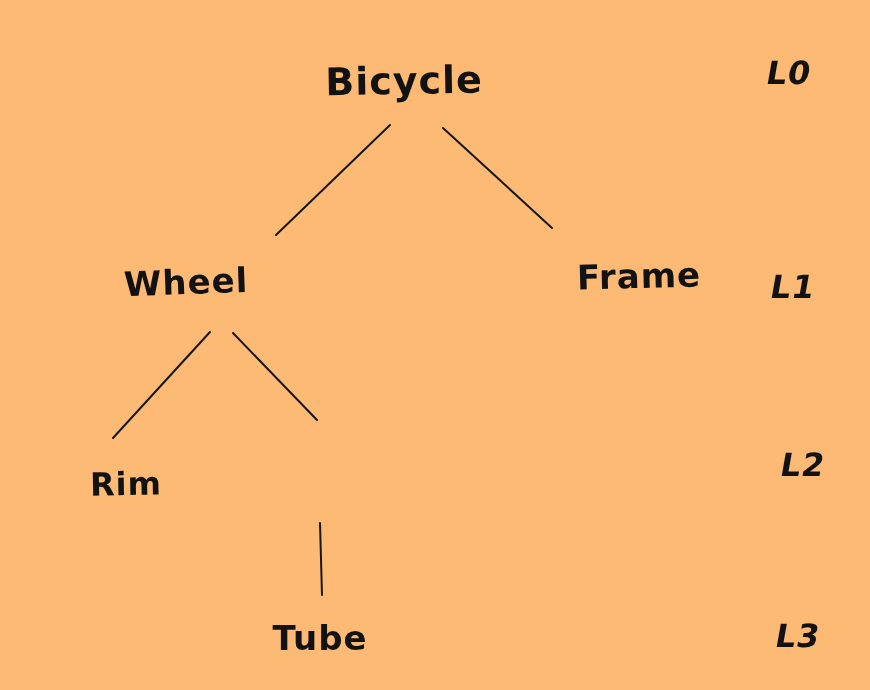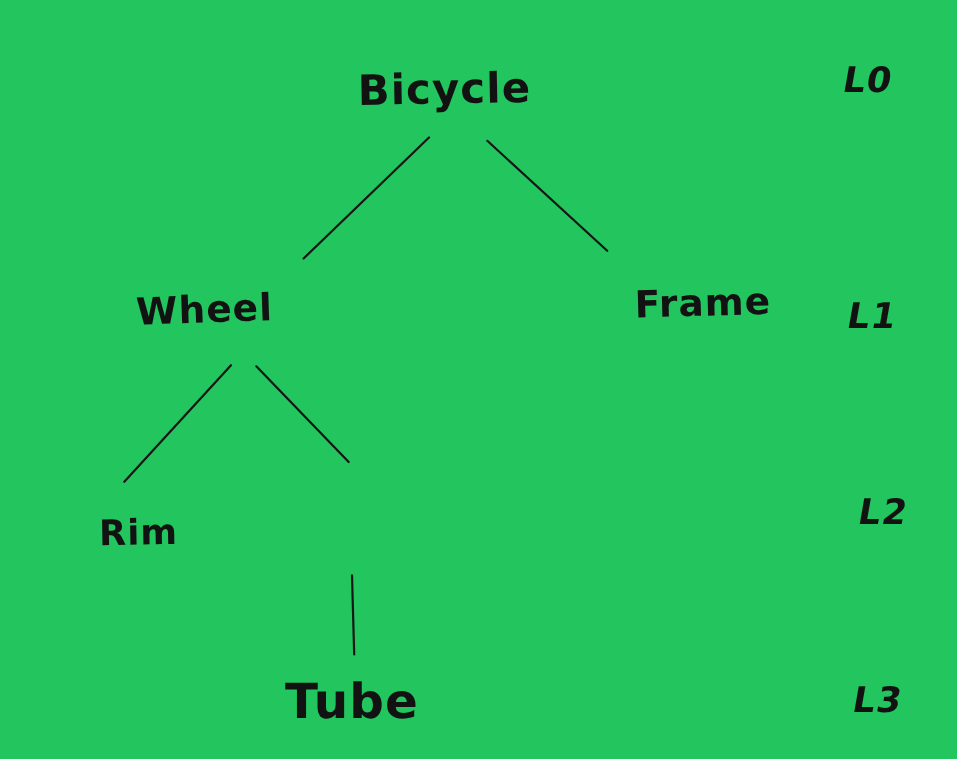--- a/index.html
+++ b/index.html
@@ -4,21 +4,21 @@
 <style>
   html, body {
     margin: 0;
     padding: 0;
     background: #ffffff;
   }
   .stage {
     position: relative;
     width: 870px;
     height: 690px;
-    background: #22c55e;
+    background: #fdba74;
     overflow: hidden;
     font-family: "DejaVu Sans", sans-serif;
   }
   .edges-svg {
     position: absolute;
     left: 0;
     top: 0;
     width: 870px;
     height: 690px;
   }
@@ -43,21 +43,21 @@
     font-size: 32px;
     white-space: nowrap;
     letter-spacing: 1px;
   }
   
   .n-bicycle { left: 404px; top: 81px;  font-size: 38px; transform: translate(-50%,-50%) rotate(-1deg); }
   .n-wheel   { left: 186px; top: 282px; font-size: 34px; transform: translate(-50%,-50%) rotate(-2deg); }
   .n-frame   { left: 639px; top: 276px; font-size: 34px; transform: translate(-50%,-50%) rotate(-1.5deg); }
   .n-rim     { left: 126px; top: 484px; font-size: 32px; transform: translate(-50%,-50%) rotate(-1deg); }
   .n-tire    { left: 324px; top: 485px; font-size: 32px; transform: translate(-50%,-50%) rotate(0.5deg); }
-  .n-tube    { left: 320px; top: 638px; font-size: 44px; transform: translate(-50%,-50%) rotate(0deg); }
+  .n-tube    { left: 320px; top: 638px; font-size: 34px; transform: translate(-50%,-50%) rotate(0deg); }
   
   .l-l0 { left: 789px; top: 73px; }
   .l-l1 { left: 793px; top: 287px; }
   .l-l2 { left: 803px; top: 465px; }
   .l-l3 { left: 798px; top: 636px; }
 </style>
 </head>
 <body>
 
 <div class="stage">

